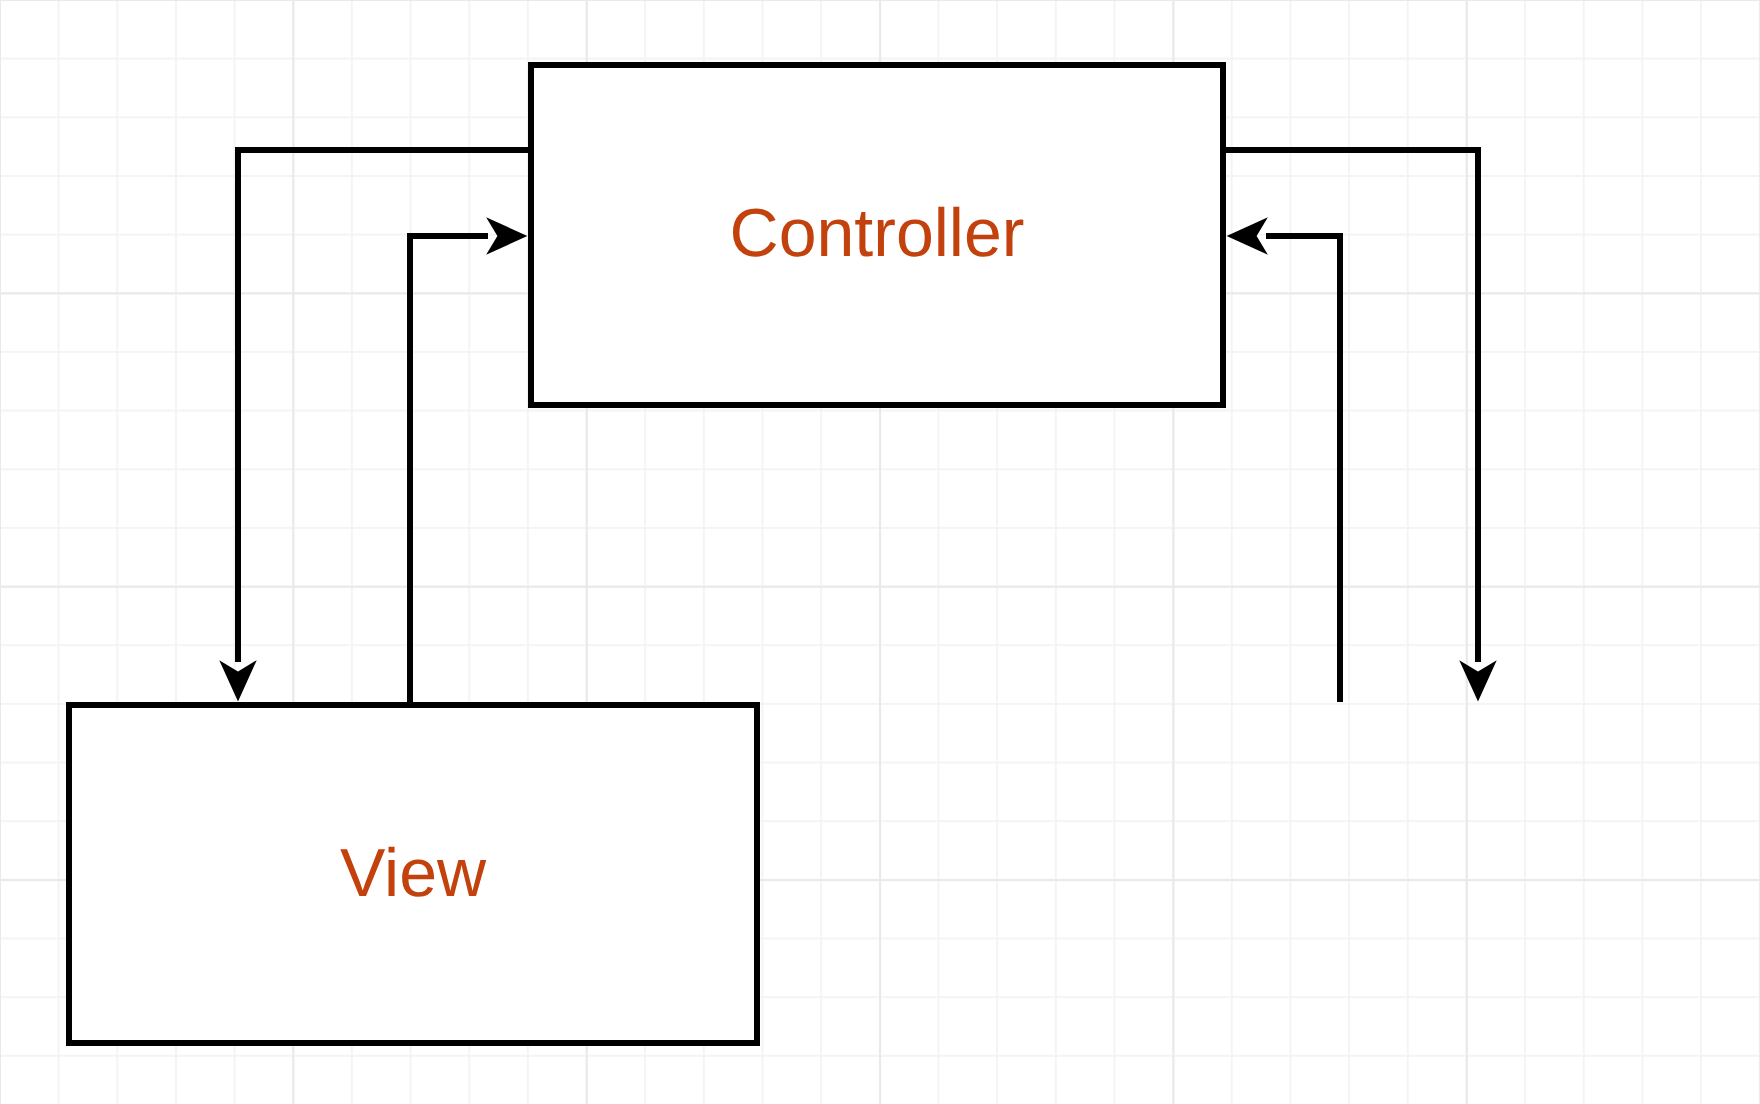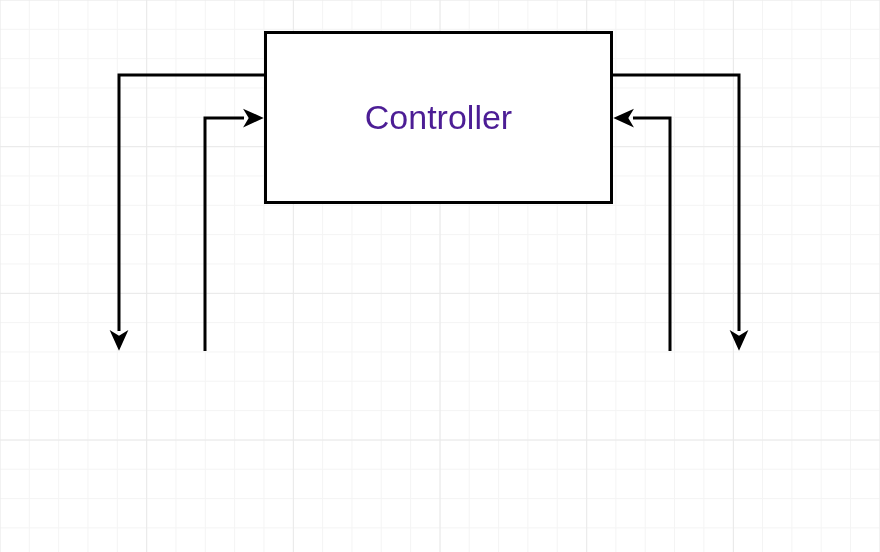--- a/index.html
+++ b/index.html
@@ -46,21 +46,21 @@
     position: absolute;
     box-sizing: border-box;
     background: #ffffff;
     border: 3px solid #000000;
     display: flex;
     align-items: center;
     justify-content: center;
   }
   .node-label {
     font-size: 34px;
-    color: #4c1d95;
+    color: #c2410c;
     white-space: nowrap;
     user-select: none;
   }
   .node-controller { left: 264px; top: 31px;  width: 349px; height: 173px; }
   .node-view       { left: 33px;  top: 351px; width: 347px; height: 172px; }
   .node-model      { left: 497px; top: 351px; width: 347px; height: 172px; }
 </style>
 </head>
 <body>
 
@@ -79,15 +79,18 @@
 
     <path class="edge" d="M 612 75 L 739 75 L 739 331" marker-end="url(#arrow)"></path>
 
     <path class="edge" d="M 670 351 L 670 118 L 633 118" marker-end="url(#arrow)"></path>
   </svg>
 
   <div class="node node-controller">
     <span class="node-label">Controller</span>
   </div>
 
+  <div class="node node-view">
+    <span class="node-label">View</span>
+  </div>
 
 
 </div>
 
 </body></html>

